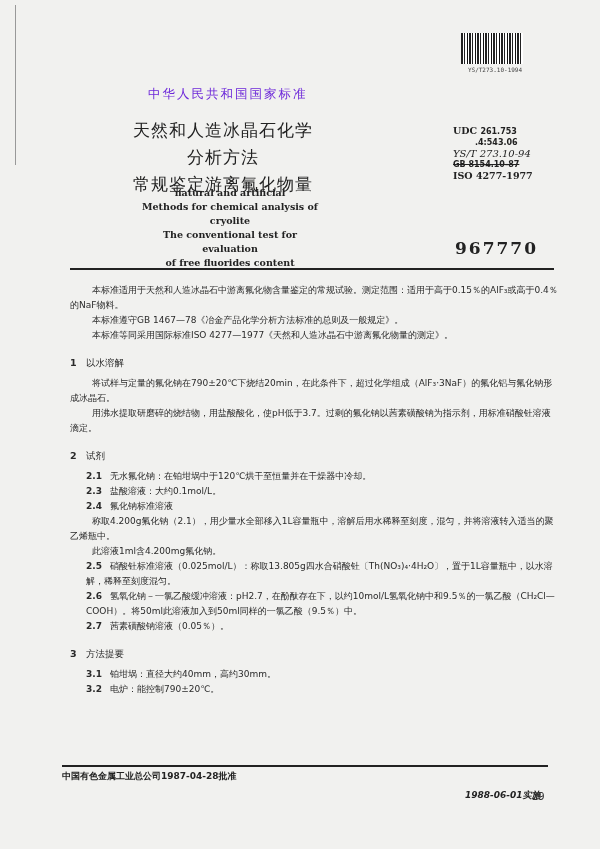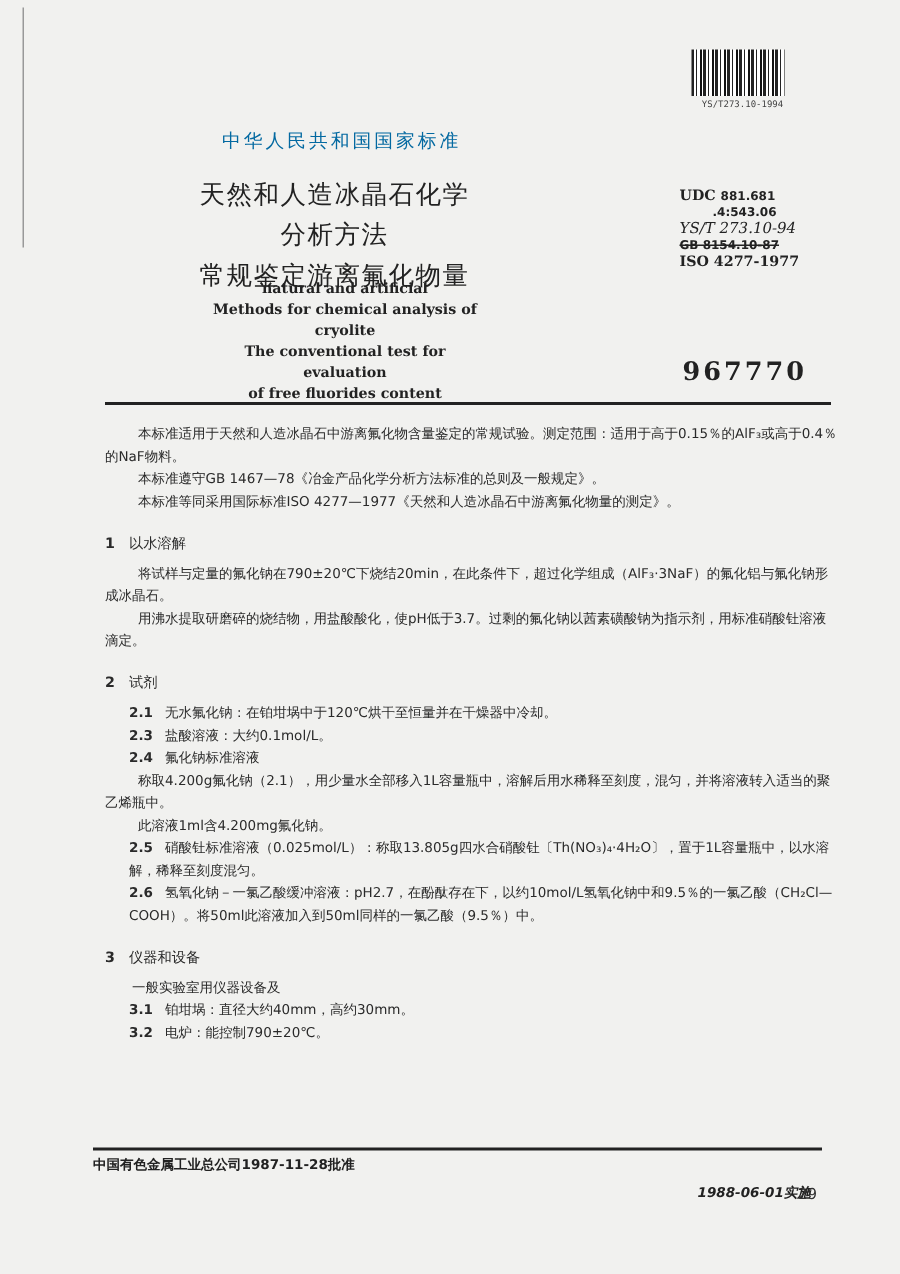--- a/index.html
+++ b/index.html
@@ -3,21 +3,21 @@
 <meta charset="utf-8">
 <style>
   html, body { margin:0; padding:0; }
   body { width:600px; height:849px; background:#f1f1ef; position:relative; overflow:hidden;
     font-family: "DejaVu Serif", serif; color:#2a2a2a; }
   .page { position:absolute; left:0; top:0; width:600px; height:849px; }
   .left-edge { position:absolute; left:15px; top:5px; width:1px; height:160px; background:#999; }
   .barcode { position:absolute; left:461px; top:33px; width:62px; height:31px;
     background: repeating-linear-gradient(90deg,#222 0 2px,#fff 2px 3px,#222 3px 4px,#fff 4px 6px,#111 6px 7px,#fff 7px 8px); }
   .barcode-caption { position:absolute; left:455px; top:66px; width:80px; font-family:"DejaVu Sans Mono", monospace; font-size:6px; color:#444; text-align:center; }
-  .national-std { position:absolute; left:148px; top:86px; font-family:"DejaVu Sans", sans-serif; font-size:12.5px; letter-spacing:2px; color:#0369a1; }
+  .national-std { position:absolute; left:148px; top:86px; font-family:"DejaVu Sans", sans-serif; font-size:12.5px; letter-spacing:2px; color:#6d28d9; }
   .title-cn { position:absolute; left:128px; top:117px; width:190px; text-align:center; font-family:"DejaVu Sans", sans-serif; font-size:17px; line-height:27px; letter-spacing:1px; color:#222; }
   .title-en { position:absolute; left:140px; top:186px; width:180px; text-align:center; font-weight:bold; font-size:9.5px; line-height:14px; color:#222; }
   .udc { position:absolute; left:453px; top:125px; font-size:9.5px; font-weight:bold; line-height:11px; color:#222; }
   .udc .num { font-family:"DejaVu Sans", sans-serif; font-size:8px; }
   .udc .hand { font-style:italic; font-weight:normal; font-family:"DejaVu Serif", serif; font-size:10px; }
   .udc .strike { text-decoration: line-through; font-family:"DejaVu Sans", sans-serif; font-size:8px; }
   .docno { position:absolute; left:455px; top:238px; font-size:17px; font-weight:bold; letter-spacing:2px; color:#222; }
   .rule-top { position:absolute; left:70px; top:268px; width:484px; height:2px; background:#222; }
   .body { position:absolute; left:70px; top:283px; width:488px; font-family:"DejaVu Sans", sans-serif; font-size:9px; line-height:15px; color:#2a2a2a; }
   .body p { margin:0; }
@@ -48,21 +48,21 @@
   </div>
 
   <div class="title-en">
     <div>natural and artificial</div>
     <div>Methods for chemical analysis of cryolite</div>
     <div>The conventional test for evaluation</div>
     <div>of free fluorides content</div>
   </div>
 
   <div class="udc">
-    <div><span>UDC</span> <span class="num">881.681</span></div>
+    <div><span>UDC</span> <span class="num">261.753</span></div>
     <div style="padding-left:22px" class="num">.4:543.06</div>
     <div class="hand">YS/T 273.10-94</div>
     <div class="strike">GB 8154.10-87</div>
     <div>ISO 4277-1977</div>
   </div>
 
   <div class="docno">967770</div>
 
   <div class="rule-top"></div>
 
@@ -76,24 +76,24 @@
     <p class="indent">用沸水提取研磨碎的烧结物，用盐酸酸化，使pH低于3.7。过剩的氟化钠以茜素磺酸钠为指示剂，用标准硝酸钍溶液滴定。</p>
 
     <p class="sec"><b>2</b><span>试剂</span></p>
     <p class="item"><b>2.1</b><span>无水氟化钠：在铂坩埚中于120℃烘干至恒量并在干燥器中冷却。</span></p>
     <p class="item"><b>2.3</b><span>盐酸溶液：大约0.1mol/L。</span></p>
     <p class="item"><b>2.4</b><span>氟化钠标准溶液</span></p>
     <p class="indent">称取4.200g氟化钠（2.1），用少量水全部移入1L容量瓶中，溶解后用水稀释至刻度，混匀，并将溶液转入适当的聚乙烯瓶中。</p>
     <p class="indent">此溶液1ml含4.200mg氟化钠。</p>
     <p class="item"><b>2.5</b><span>硝酸钍标准溶液（0.025mol/L）：称取13.805g四水合硝酸钍〔Th(NO₃)₄·4H₂O〕，置于1L容量瓶中，以水溶解，稀释至刻度混匀。</span></p>
     <p class="item"><b>2.6</b><span>氢氧化钠－一氯乙酸缓冲溶液：pH2.7，在酚酞存在下，以约10mol/L氢氧化钠中和9.5％的一氯乙酸（CH₂Cl—COOH）。将50ml此溶液加入到50ml同样的一氯乙酸（9.5％）中。</span></p>
+    <p class="item"><b>2.7</b><span>茜素磺酸钠溶液（0.05％）。</span></p>
 
-    <p class="sec"><b>3</b><span>仪器和设备</span></p>
-    <p class="sub">一般实验室用仪器设备及</p>
+    <p class="sec"><b>3</b><span>方法提要</span></p>
     <p class="item"><b>3.1</b><span>铂坩埚：直径大约40mm，高约30mm。</span></p>
     <p class="item"><b>3.2</b><span>电炉：能控制790±20℃。</span></p>
   </div>
 
   <div class="rule-bottom"></div>
-  <div class="footer-left">中国有色金属工业总公司1987-11-28批准</div>
+  <div class="footer-left">中国有色金属工业总公司1987-04-28批准</div>
   <div class="footer-right">1988-06-01实施</div>
   <div class="pagenum">29</div>
 </div>
 
 </body></html>

